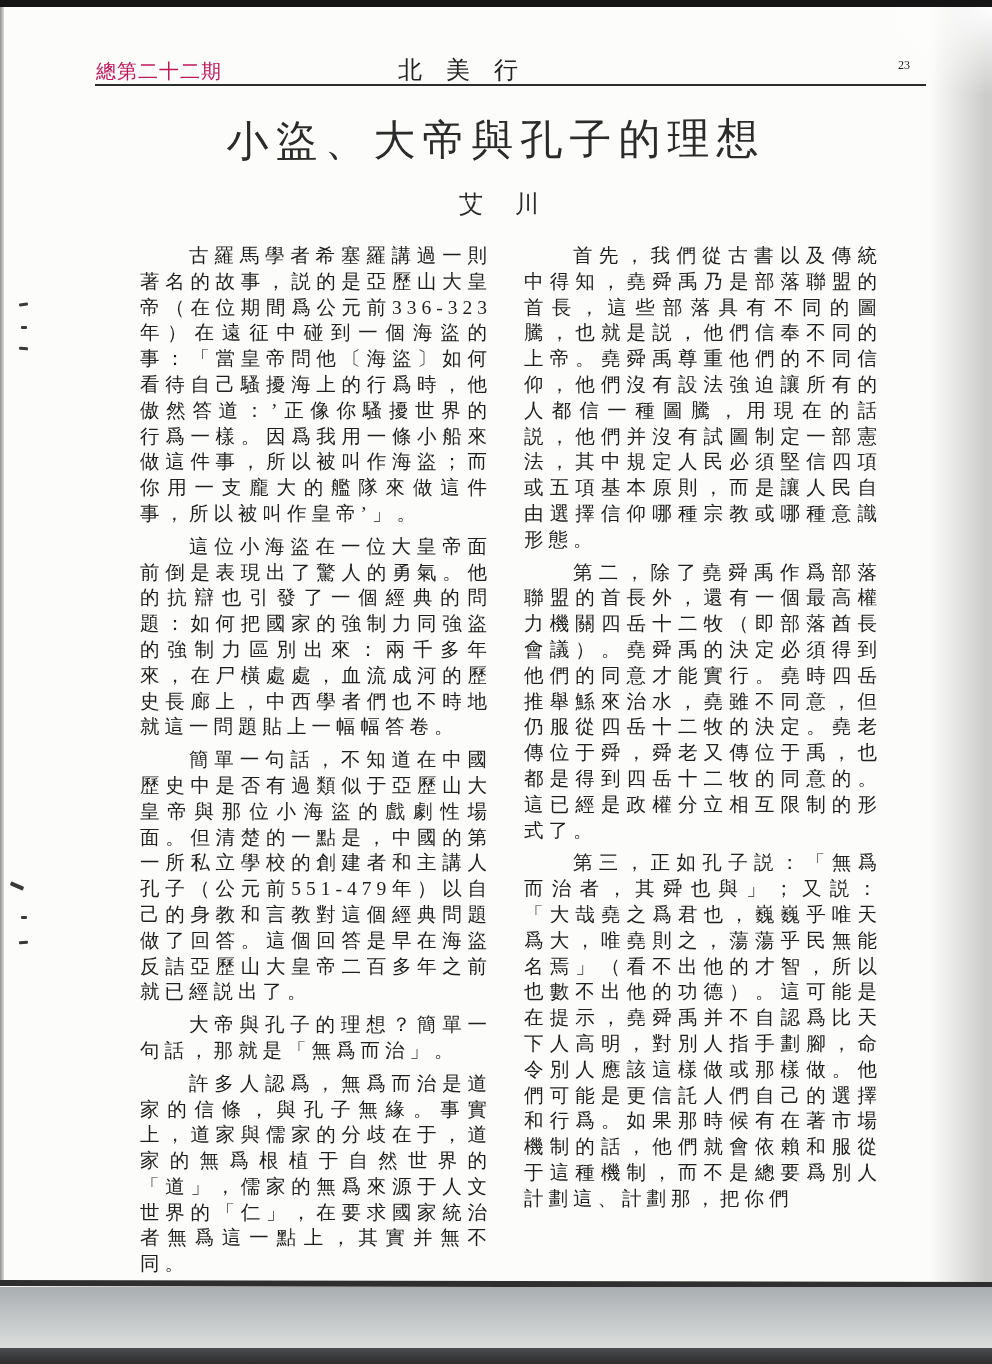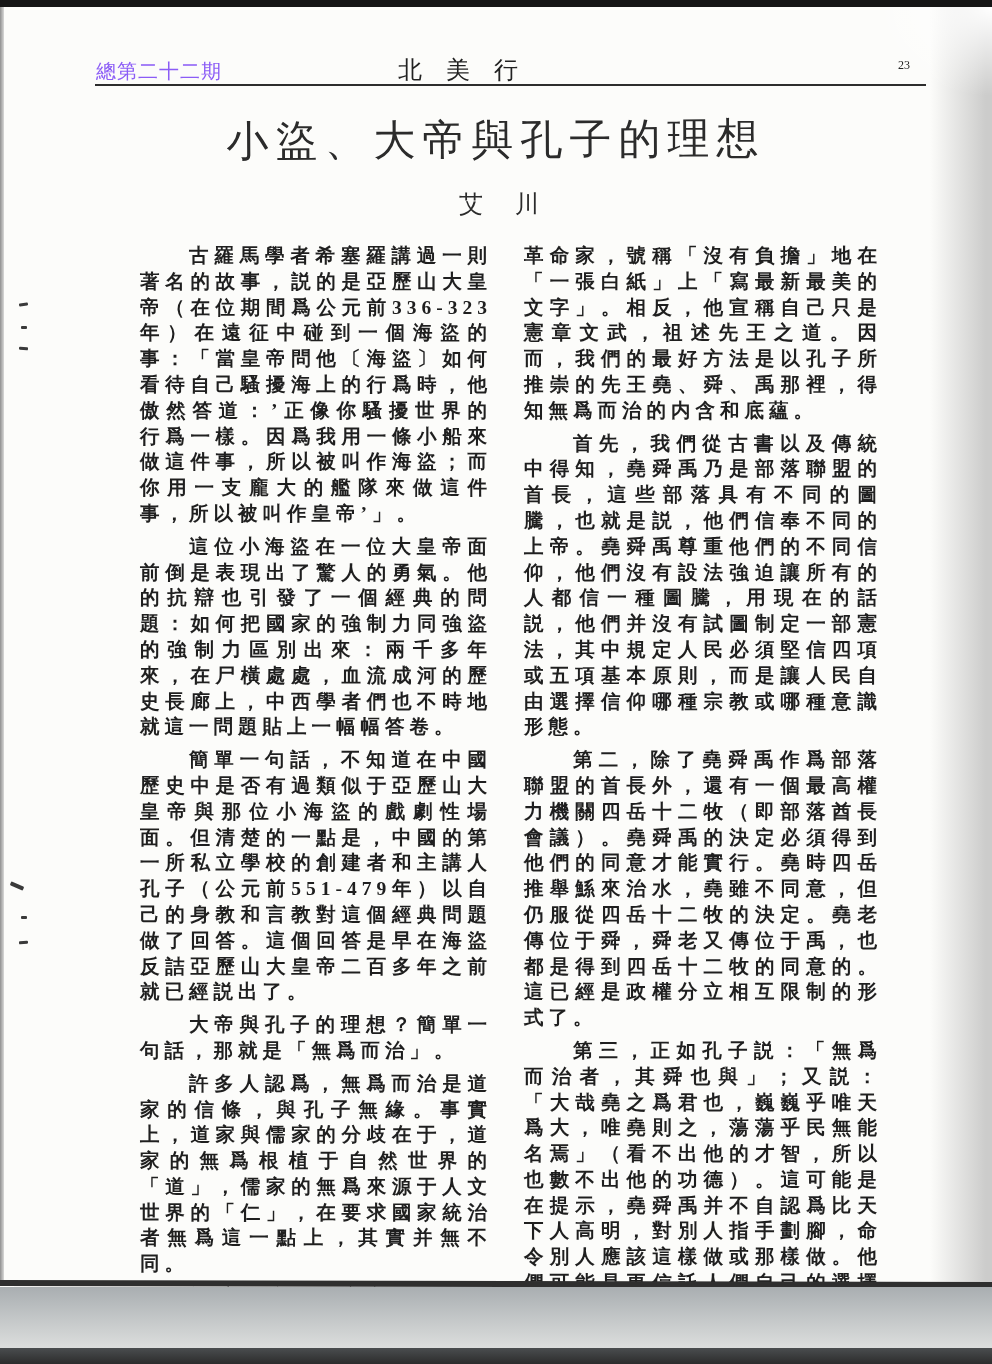--- a/index.html
+++ b/index.html
@@ -47,21 +47,21 @@
     background: linear-gradient(to bottom, #4a4d4f, #2c2c2c);
   }
   .binding-mark {
     position: absolute;
     background: #3a3a3a;
     border-radius: 1px;
   }
   
   .header-issue {
     position: absolute; left: 96px; top: 58px;
-    font-size: 20px; letter-spacing: 1px; color: #8b5cf6;
+    font-size: 20px; letter-spacing: 1px; color: #be185d;
   }
   .header-journal {
     position: absolute; left: 0; top: 54px; width: 916px;
     text-align: center; font-size: 24px; color: #222;
   }
   .header-pageno {
     position: absolute; left: 898px; top: 58px;
     font-size: 12px; color: #222;
   }
   .header-rule {
@@ -93,21 +93,20 @@
     letter-spacing: 5px;
     text-align: justify;
     text-justify: inter-character;
     color: #1f1f1f;
   }
   .column-left  { left: 140px; width: 352px; }
   .column-right { left: 524px; width: 358px; }
   .column p {
     margin: 0 0 7px 0;
     text-indent: 49px;
-    font-weight: bold;
   }
   .column p.no-indent { text-indent: 0; }
 </style>
 </head>
 <body>
 
 <div class="scan">
 
   <div class="edge-top"></div>
   <div class="edge-left"></div>
@@ -133,21 +132,20 @@
 
   <div class="column column-left">
       <p>古羅馬學者希塞羅講過一則著名的故事，説的是亞歷山大皇帝（在位期間爲公元前336-323年）在遠征中碰到一個海盜的事：「當皇帝問他〔海盜〕如何看待自己騷擾海上的行爲時，他傲然答道：’正像你騷擾世界的行爲一樣。因爲我用一條小船來做這件事，所以被叫作海盜；而你用一支龐大的艦隊來做這件事，所以被叫作皇帝’」。</p>
       <p>這位小海盜在一位大皇帝面前倒是表現出了驚人的勇氣。他的抗辯也引發了一個經典的問題：如何把國家的強制力同強盜的強制力區別出來：兩千多年來，在尸橫處處，血流成河的歷史長廊上，中西學者們也不時地就這一問題貼上一幅幅答卷。</p>
       <p>簡單一句話，不知道在中國歷史中是否有過類似于亞歷山大皇帝與那位小海盜的戲劇性場面。但清楚的一點是，中國的第一所私立學校的創建者和主講人孔子（公元前551-479年）以自己的身教和言教對這個經典問題做了回答。這個回答是早在海盜反詰亞歷山大皇帝二百多年之前就已經説出了。</p>
       <p>大帝與孔子的理想？簡單一句話，那就是「無爲而治」。</p>
       <p>許多人認爲，無爲而治是道家的信條，與孔子無緣。事實上，道家與儒家的分歧在于，道家的無爲根植于自然世界的「道」，儒家的無爲來源于人文世界的「仁」，在要求國家統治者無爲這一點上，其實并無不同。</p>
       <p>無爲而治是什麼意思呢？孔子十分謙虛，他并不想當獨創的思想家或</p>
     </div>
   <div class="column column-right">
-      <p class="no-indent">革命家，號稱「沒有負擔」地在「一張白紙」上「寫最新最美的文字」。相反，他宣稱自己只是憲章文武，祖述先王之道。因而，我們的最好方法是以孔子所推崇的先王堯、舜、禹那裡，得知無爲而治的内含和底蘊。</p>
       <p>首先，我們從古書以及傳統中得知，堯舜禹乃是部落聯盟的首長，這些部落具有不同的圖騰，也就是説，他們信奉不同的上帝。堯舜禹尊重他們的不同信仰，他們沒有設法強迫讓所有的人都信一種圖騰，用現在的話説，他們并沒有試圖制定一部憲法，其中規定人民必須堅信四項或五項基本原則，而是讓人民自由選擇信仰哪種宗教或哪種意識形態。</p>
       <p>第二，除了堯舜禹作爲部落聯盟的首長外，還有一個最高權力機關四岳十二牧（即部落酋長會議）。堯舜禹的決定必須得到他們的同意才能實行。堯時四岳推舉鯀來治水，堯雖不同意，但仍服從四岳十二牧的決定。堯老傳位于舜，舜老又傳位于禹，也都是得到四岳十二牧的同意的。這已經是政權分立相互限制的形式了。</p>
       <p>第三，正如孔子説：「無爲而治者，其舜也與」；又説：「大哉堯之爲君也，巍巍乎唯天爲大，唯堯則之，蕩蕩乎民無能名焉」（看不出他的才智，所以也數不出他的功德）。這可能是在提示，堯舜禹并不自認爲比天下人高明，對別人指手劃腳，命令別人應該這樣做或那樣做。他們可能是更信託人們自己的選擇和行爲。如果那時候有在著市場機制的話，他們就會依賴和服從于這種機制，而不是總要爲別人計劃這、計劃那，把你們</p>
     </div>
 
   <div class="page-bottom-line"></div>
   <div class="below-page"></div>
   <div class="edge-bottom"></div>
 
 </div>

